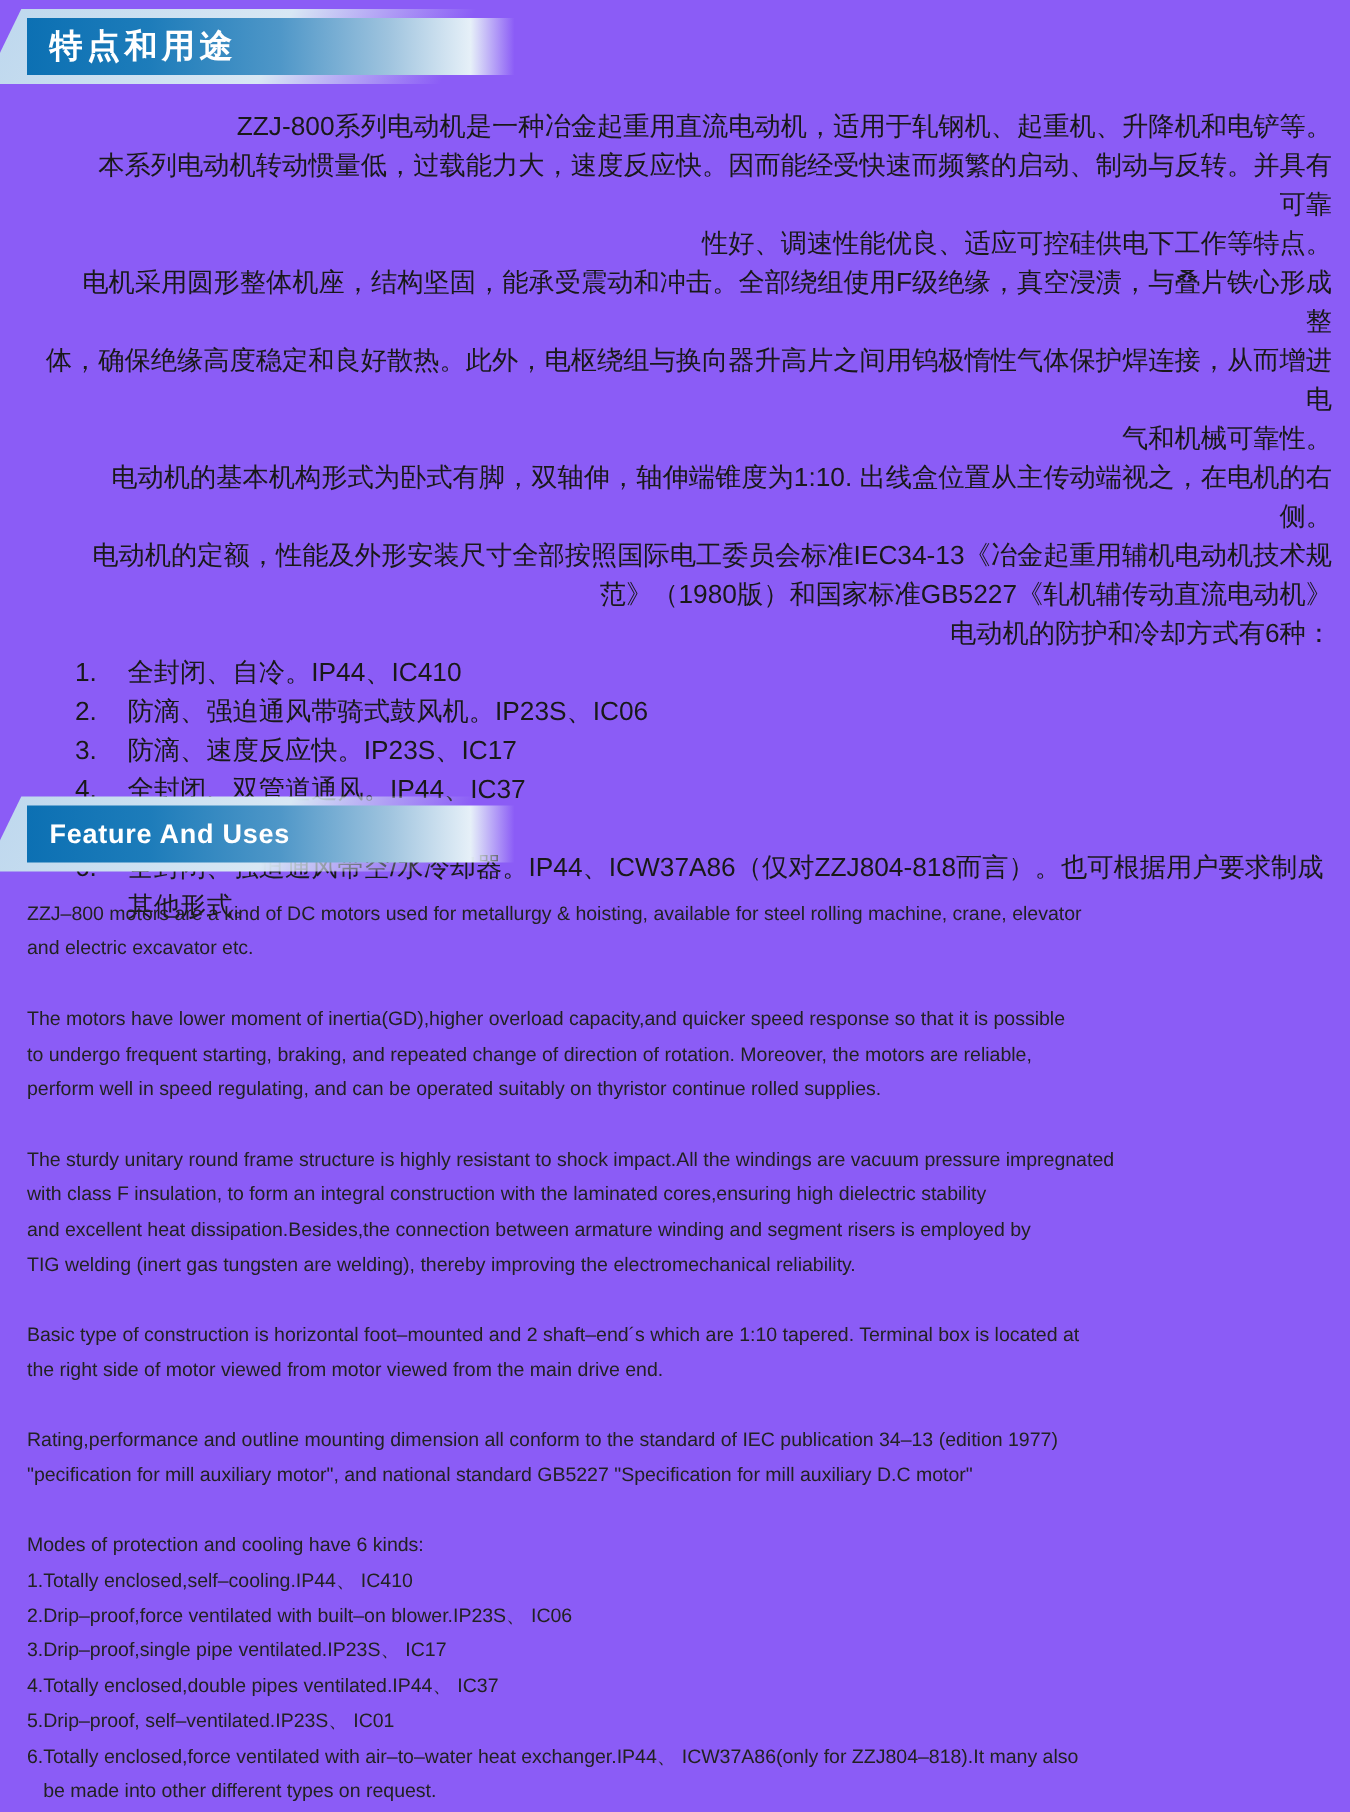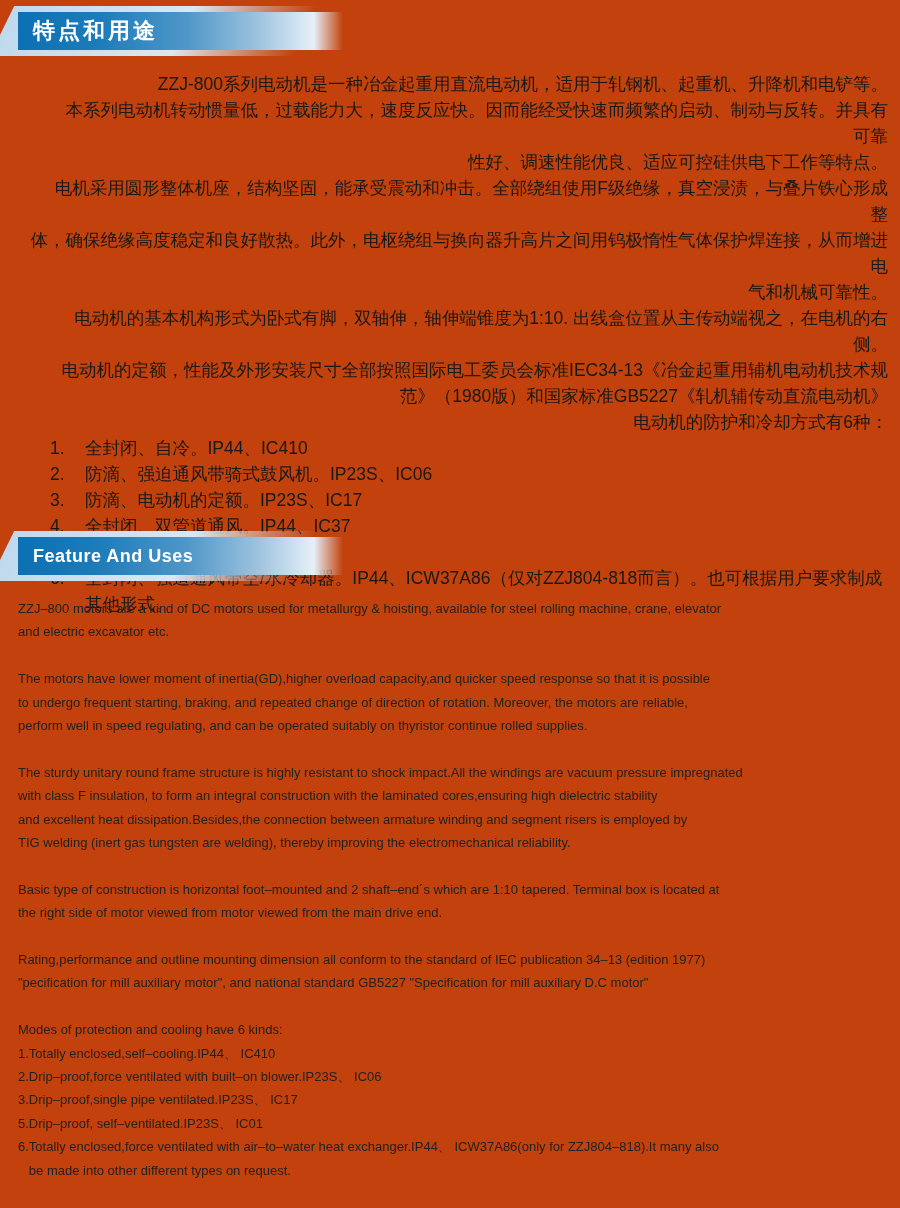--- a/index.html
+++ b/index.html
@@ -1,19 +1,19 @@
 <!DOCTYPE html>
 <html><head>
 <meta charset="utf-8">
 <style>
   html,body{margin:0;padding:0;background:#ffffff;}
   .page{
     position:relative;
     width:900px;height:1208px;
-    background:#c2410c;
+    background:#8b5cf6;
     overflow:hidden;
     font-family:"Liberation Sans", sans-serif;
     color:#1c1c1c;
   }
   
   .banner{position:absolute;left:0;width:380px;height:52px;}
   .banner-shadow{
     position:absolute;left:2px;top:0;width:330px;height:50px;
     background:linear-gradient(90deg,#c0d9ee 0%,#d8e7f4 55%,rgba(255,255,255,0) 92%);
     transform:skewX(-26deg);
@@ -79,21 +79,21 @@
       <li class="row">
         <span class="num">1.</span>
         <span class="txt">全封闭、自冷。IP44、IC410</span>
       </li>
       <li class="row">
         <span class="num">2.</span>
         <span class="txt">防滴、强迫通风带骑式鼓风机。IP23S、IC06</span>
       </li>
       <li class="row">
         <span class="num">3.</span>
-        <span class="txt">防滴、电动机的定额。IP23S、IC17</span>
+        <span class="txt">防滴、速度反应快。IP23S、IC17</span>
       </li>
       <li class="row">
         <span class="num">4.</span>
         <span class="txt">全封闭、双管道通风。IP44、IC37</span>
       </li>
       <li class="row">
         <span class="num">5.</span>
         <span class="txt">防滴、自通风。IP23S、IC01</span>
       </li>
       <li class="row">
@@ -123,19 +123,20 @@
 TIG welding (inert gas tungsten are welding), thereby improving the electromechanical reliability.</p>
     <p>Basic type of construction is horizontal foot–mounted and 2 shaft–end´s which are 1:10 tapered. Terminal box is located at
 the right side of motor viewed from motor viewed from the main drive end.</p>
     <p>Rating,performance and outline mounting dimension all conform to the standard of IEC publication 34–13 (edition 1977)
 "pecification for mill auxiliary motor", and national standard GB5227 "Specification for mill auxiliary D.C motor"</p>
     <p class="list-intro">Modes of protection and cooling have 6 kinds:</p>
     <ul class="en-list">
       <li>1.Totally enclosed,self–cooling.IP44、 IC410</li>
       <li>2.Drip–proof,force ventilated with built–on blower.IP23S、 IC06</li>
       <li>3.Drip–proof,single pipe ventilated.IP23S、 IC17</li>
+      <li>4.Totally enclosed,double pipes ventilated.IP44、 IC37</li>
       <li>5.Drip–proof, self–ventilated.IP23S、 IC01</li>
       <li>6.Totally enclosed,force ventilated with air–to–water heat exchanger.IP44、 ICW37A86(only for ZZJ804–818).It many also
    be made into other different types on request.</li>
     </ul>
   </div>
 
 </div>
 
 </body></html>

